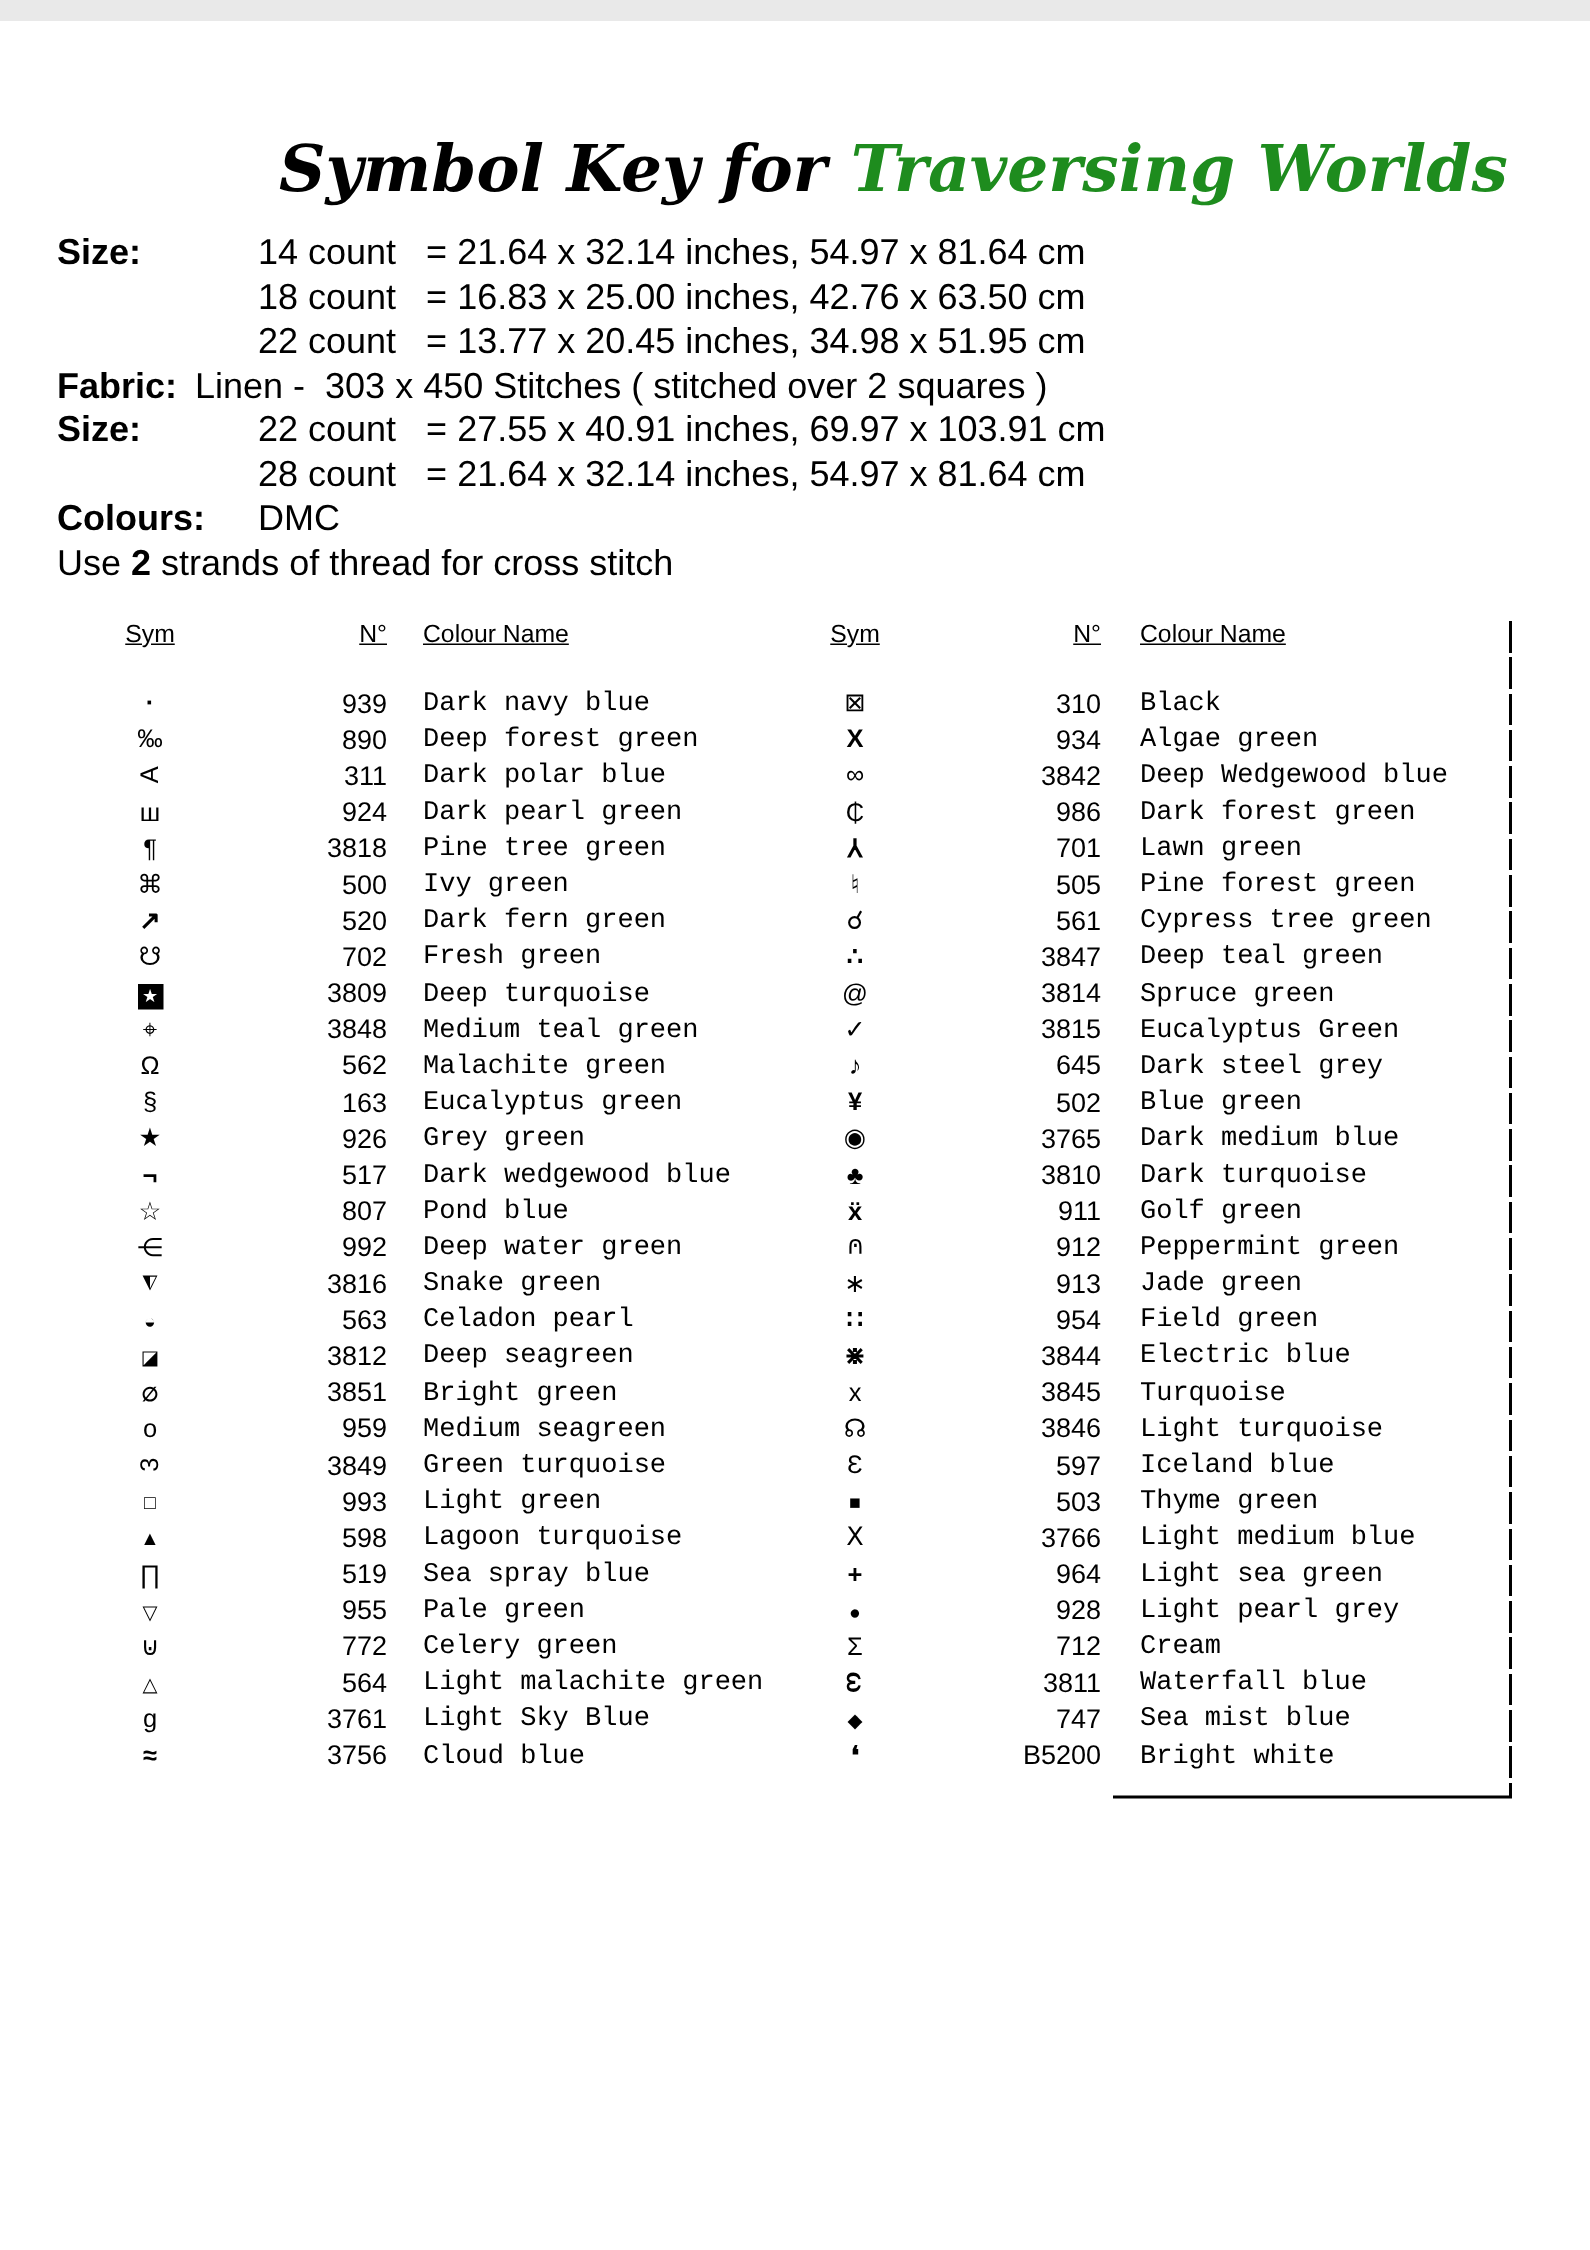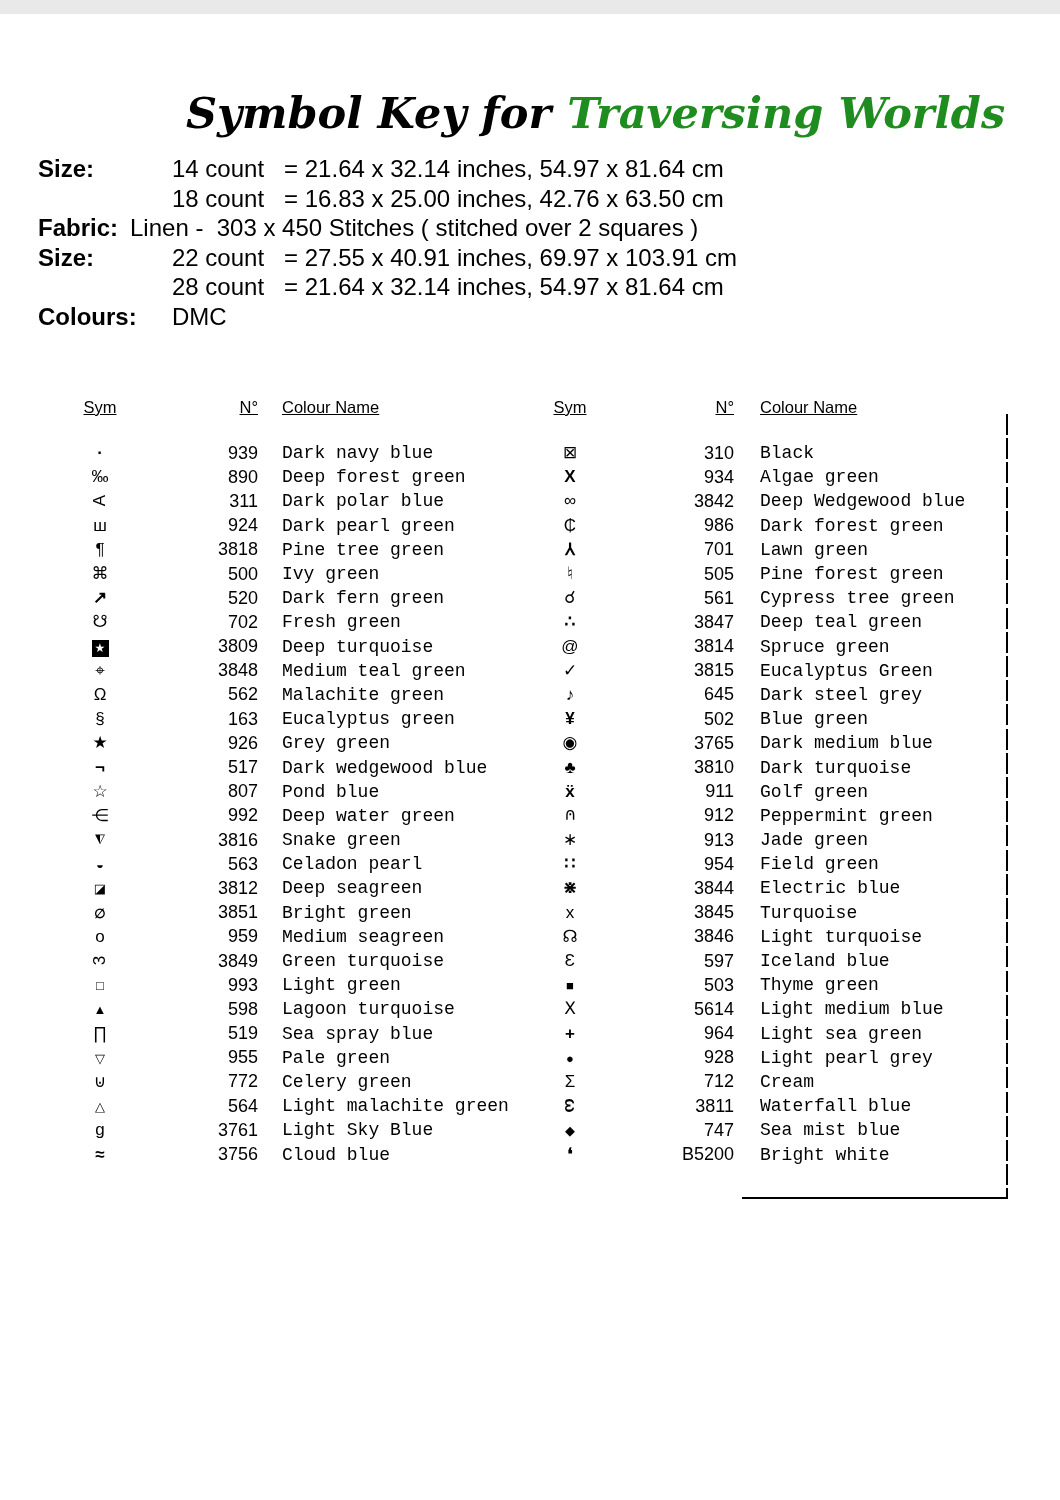--- a/index.html
+++ b/index.html
@@ -14,21 +14,21 @@
   
   .info{position:absolute;left:38px;top:140px;font-size:24px;line-height:29.5px;}
   .iline{white-space:pre;}
   .lab{display:inline-block;font-weight:bold;}
   .lab-f{width:92px;}
   .lab-s{width:134px;}
   .indent{padding-left:134px;}
   .bold{font-weight:bold;}
 
   
-  .stable{position:absolute;top:384px;}
+  .stable{position:absolute;top:400px;}
   .stable.left{left:70px;width:430px;}
   .stable.right{left:540px;width:466px;}
   .thead{display:grid;height:43px;font-size:16.5px;}
   .stable.left .thead,.stable.left .trow{grid-template-columns:60px 128px 1fr;}
   .stable.right .thead,.stable.right .trow{grid-template-columns:60px 134px 1fr;}
   .thead span{text-decoration:underline;}
   .h-sym{text-align:center;}
   .h-num{text-align:right;}
   .h-name{padding-left:24px;}
   .stable.right .h-name,.stable.right .c-name{padding-left:26px;}
@@ -54,24 +54,26 @@
 
 <div class="page">
 
   <div class="title">
     <span class="t-black">Symbol Key for</span><span class="t-green" style="color: rgb(30, 140, 30);">Traversing Worlds</span>
   </div>
 
   <div class="info">
     <div class="iline"><span class="lab lab-s">Size:</span><span>14 count   = 21.64 x 32.14 inches, 54.97 x 81.64 cm</span></div>
     <div class="iline indent"><span>18 count   = 16.83 x 25.00 inches, 42.76 x 63.50 cm</span></div>
+    <div class="iline indent"><span>22 count   = 13.77 x 20.45 inches, 34.98 x 51.95 cm</span></div>
     <div class="iline"><span class="lab lab-f">Fabric:</span><span>Linen -  303 x 450 Stitches ( stitched over 2 squares )</span></div>
     <div class="iline"><span class="lab lab-s">Size:</span><span>22 count   = 27.55 x 40.91 inches, 69.97 x 103.91 cm</span></div>
     <div class="iline indent"><span>28 count   = 21.64 x 32.14 inches, 54.97 x 81.64 cm</span></div>
     <div class="iline"><span class="lab lab-s">Colours:</span><span>DMC</span></div>
+    <div class="iline"><span>Use </span><span class="bold">2</span><span> strands of thread for cross stitch</span></div>
   </div>
 
   <div class="stable left">
     <div class="thead">
       <span class="h-sym">Sym</span>
       <span class="h-num">N°</span>
       <span class="h-name">Colour Name</span>
     </div>
     <div class="trows" id="rows-left">
         <div class="trow">
@@ -344,21 +346,21 @@
           <span class="c-num">597</span>
           <span class="c-name">Iceland blue</span>
         </div>
         <div class="trow">
           <span class="c-sym"><span class="g sm">■</span></span>
           <span class="c-num">503</span>
           <span class="c-name">Thyme green</span>
         </div>
         <div class="trow">
           <span class="c-sym"><span class="g">Ⅹ</span></span>
-          <span class="c-num">5614</span>
+          <span class="c-num">3766</span>
           <span class="c-name">Light medium blue</span>
         </div>
         <div class="trow">
           <span class="c-sym"><span class="g b">+</span></span>
           <span class="c-num">964</span>
           <span class="c-name">Light sea green</span>
         </div>
         <div class="trow">
           <span class="c-sym"><span class="g sm">●</span></span>
           <span class="c-num">928</span>

